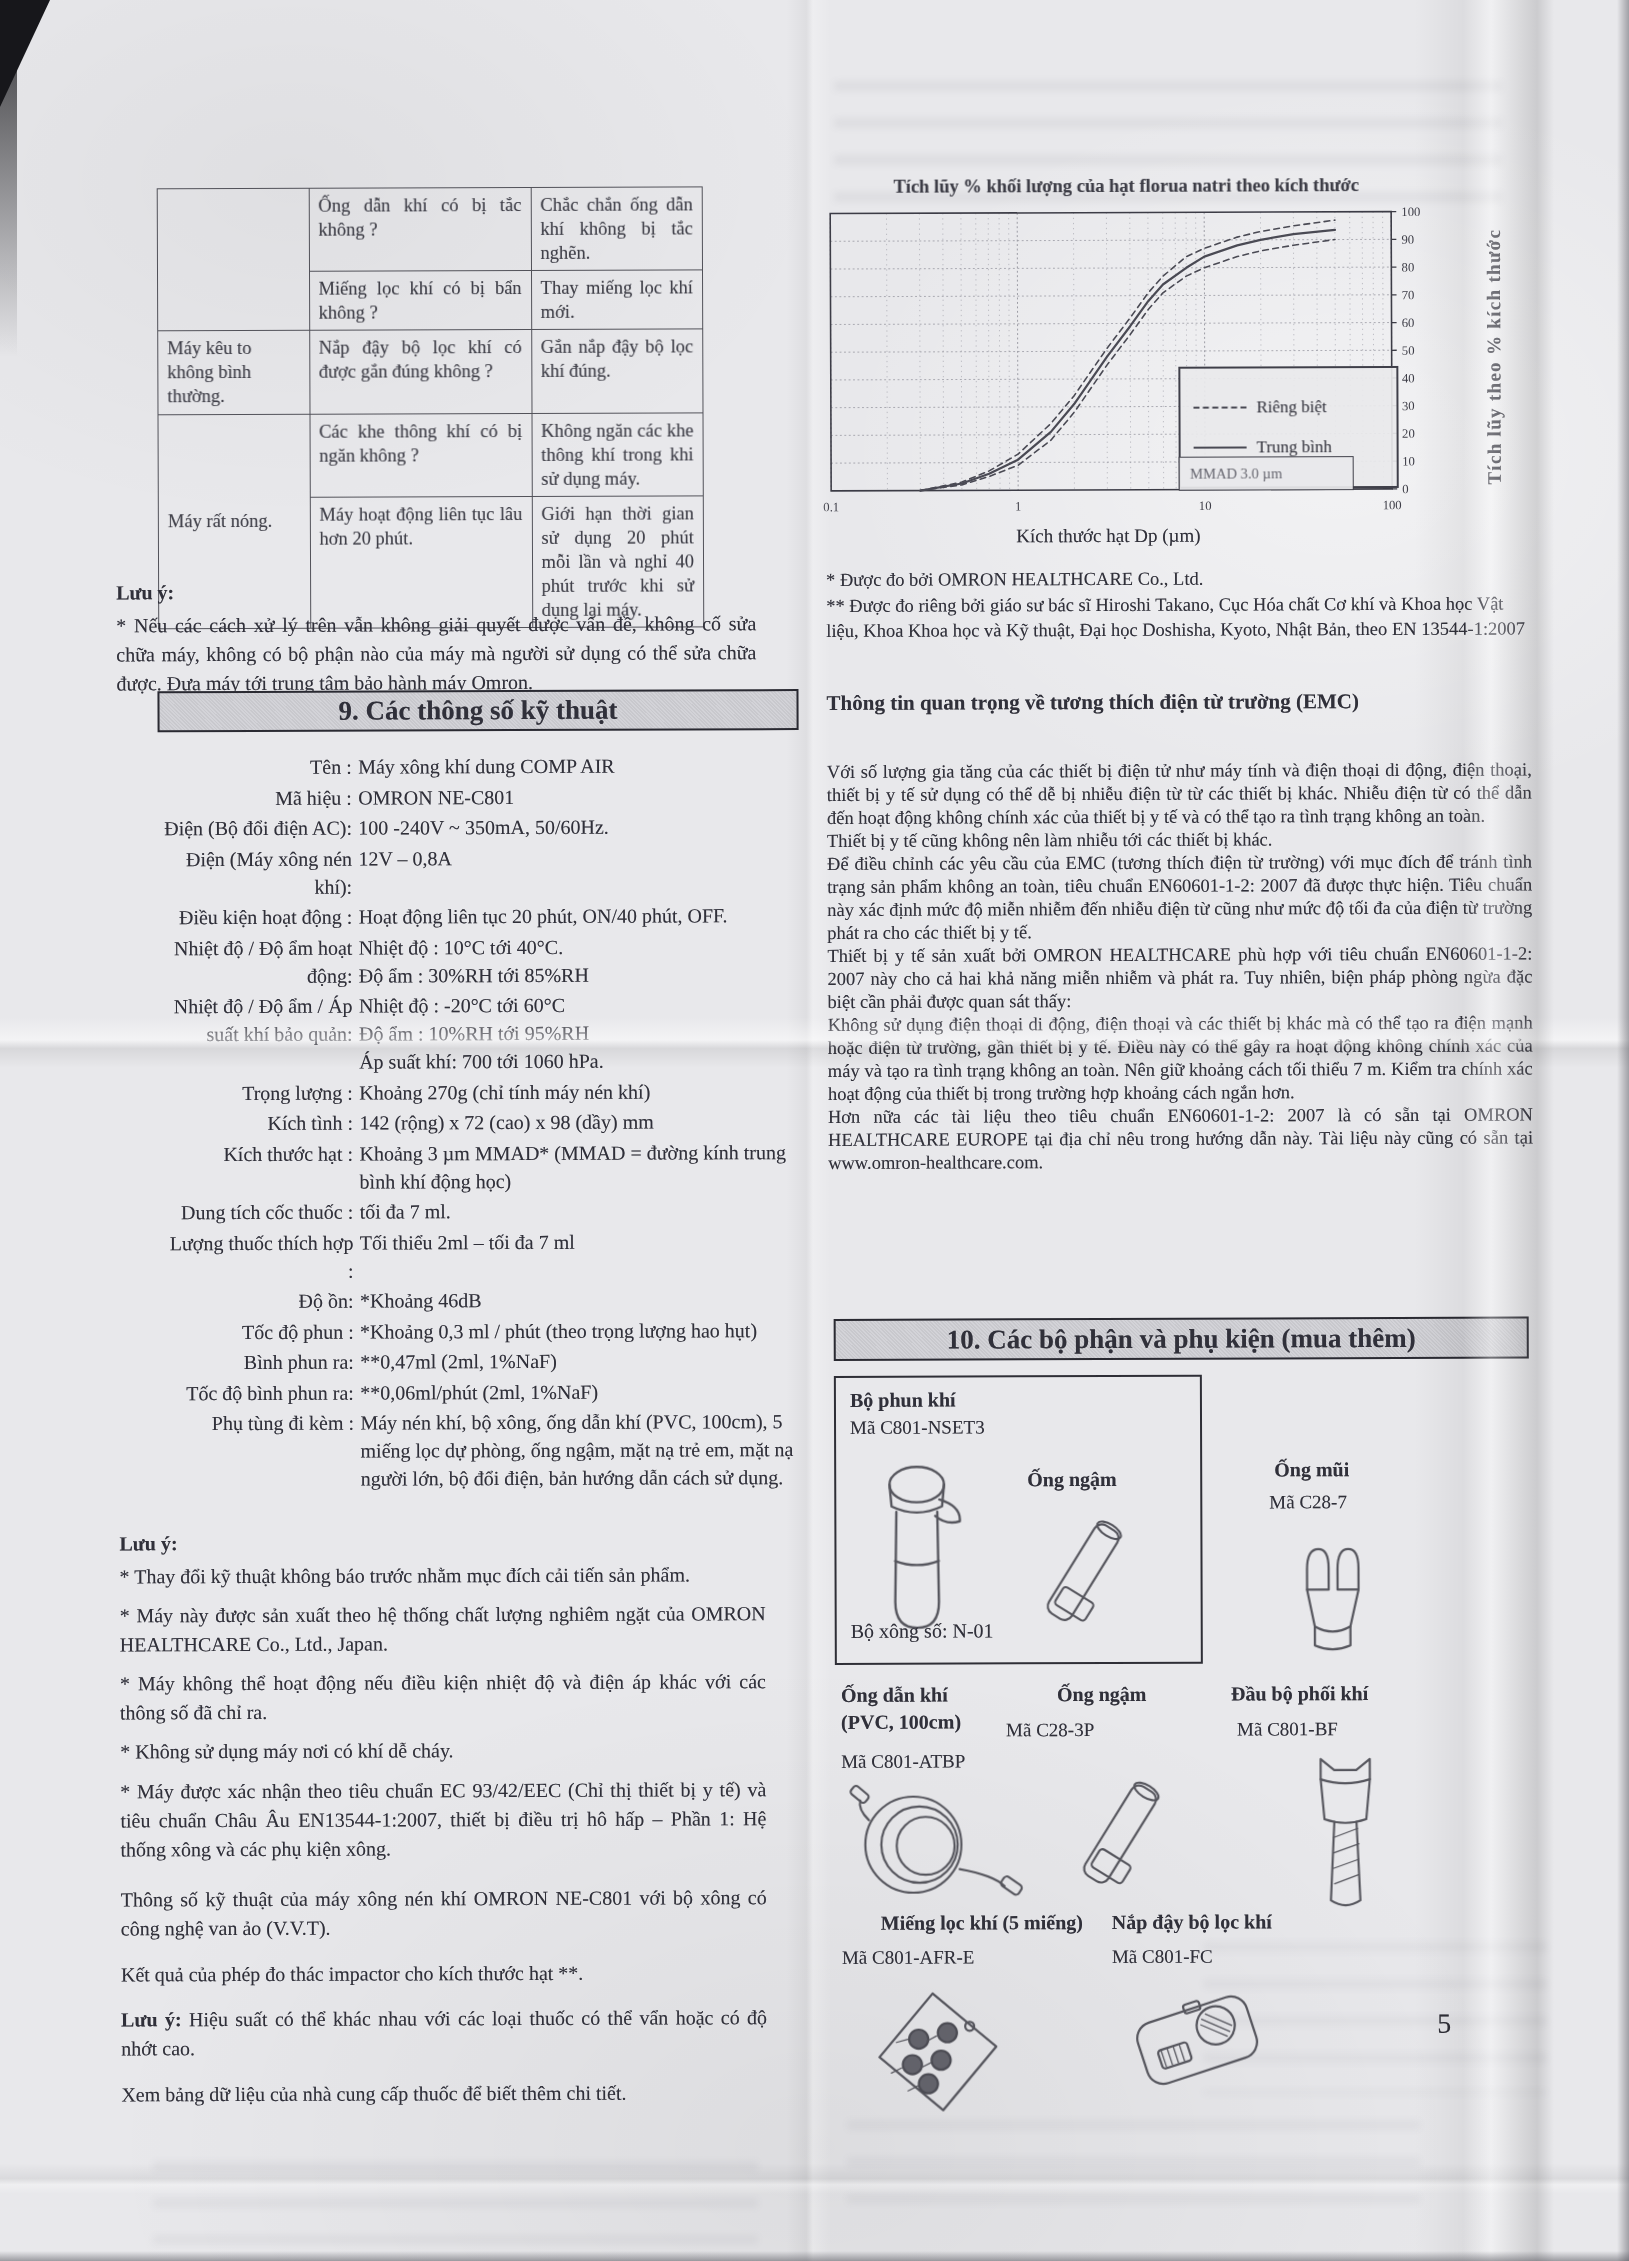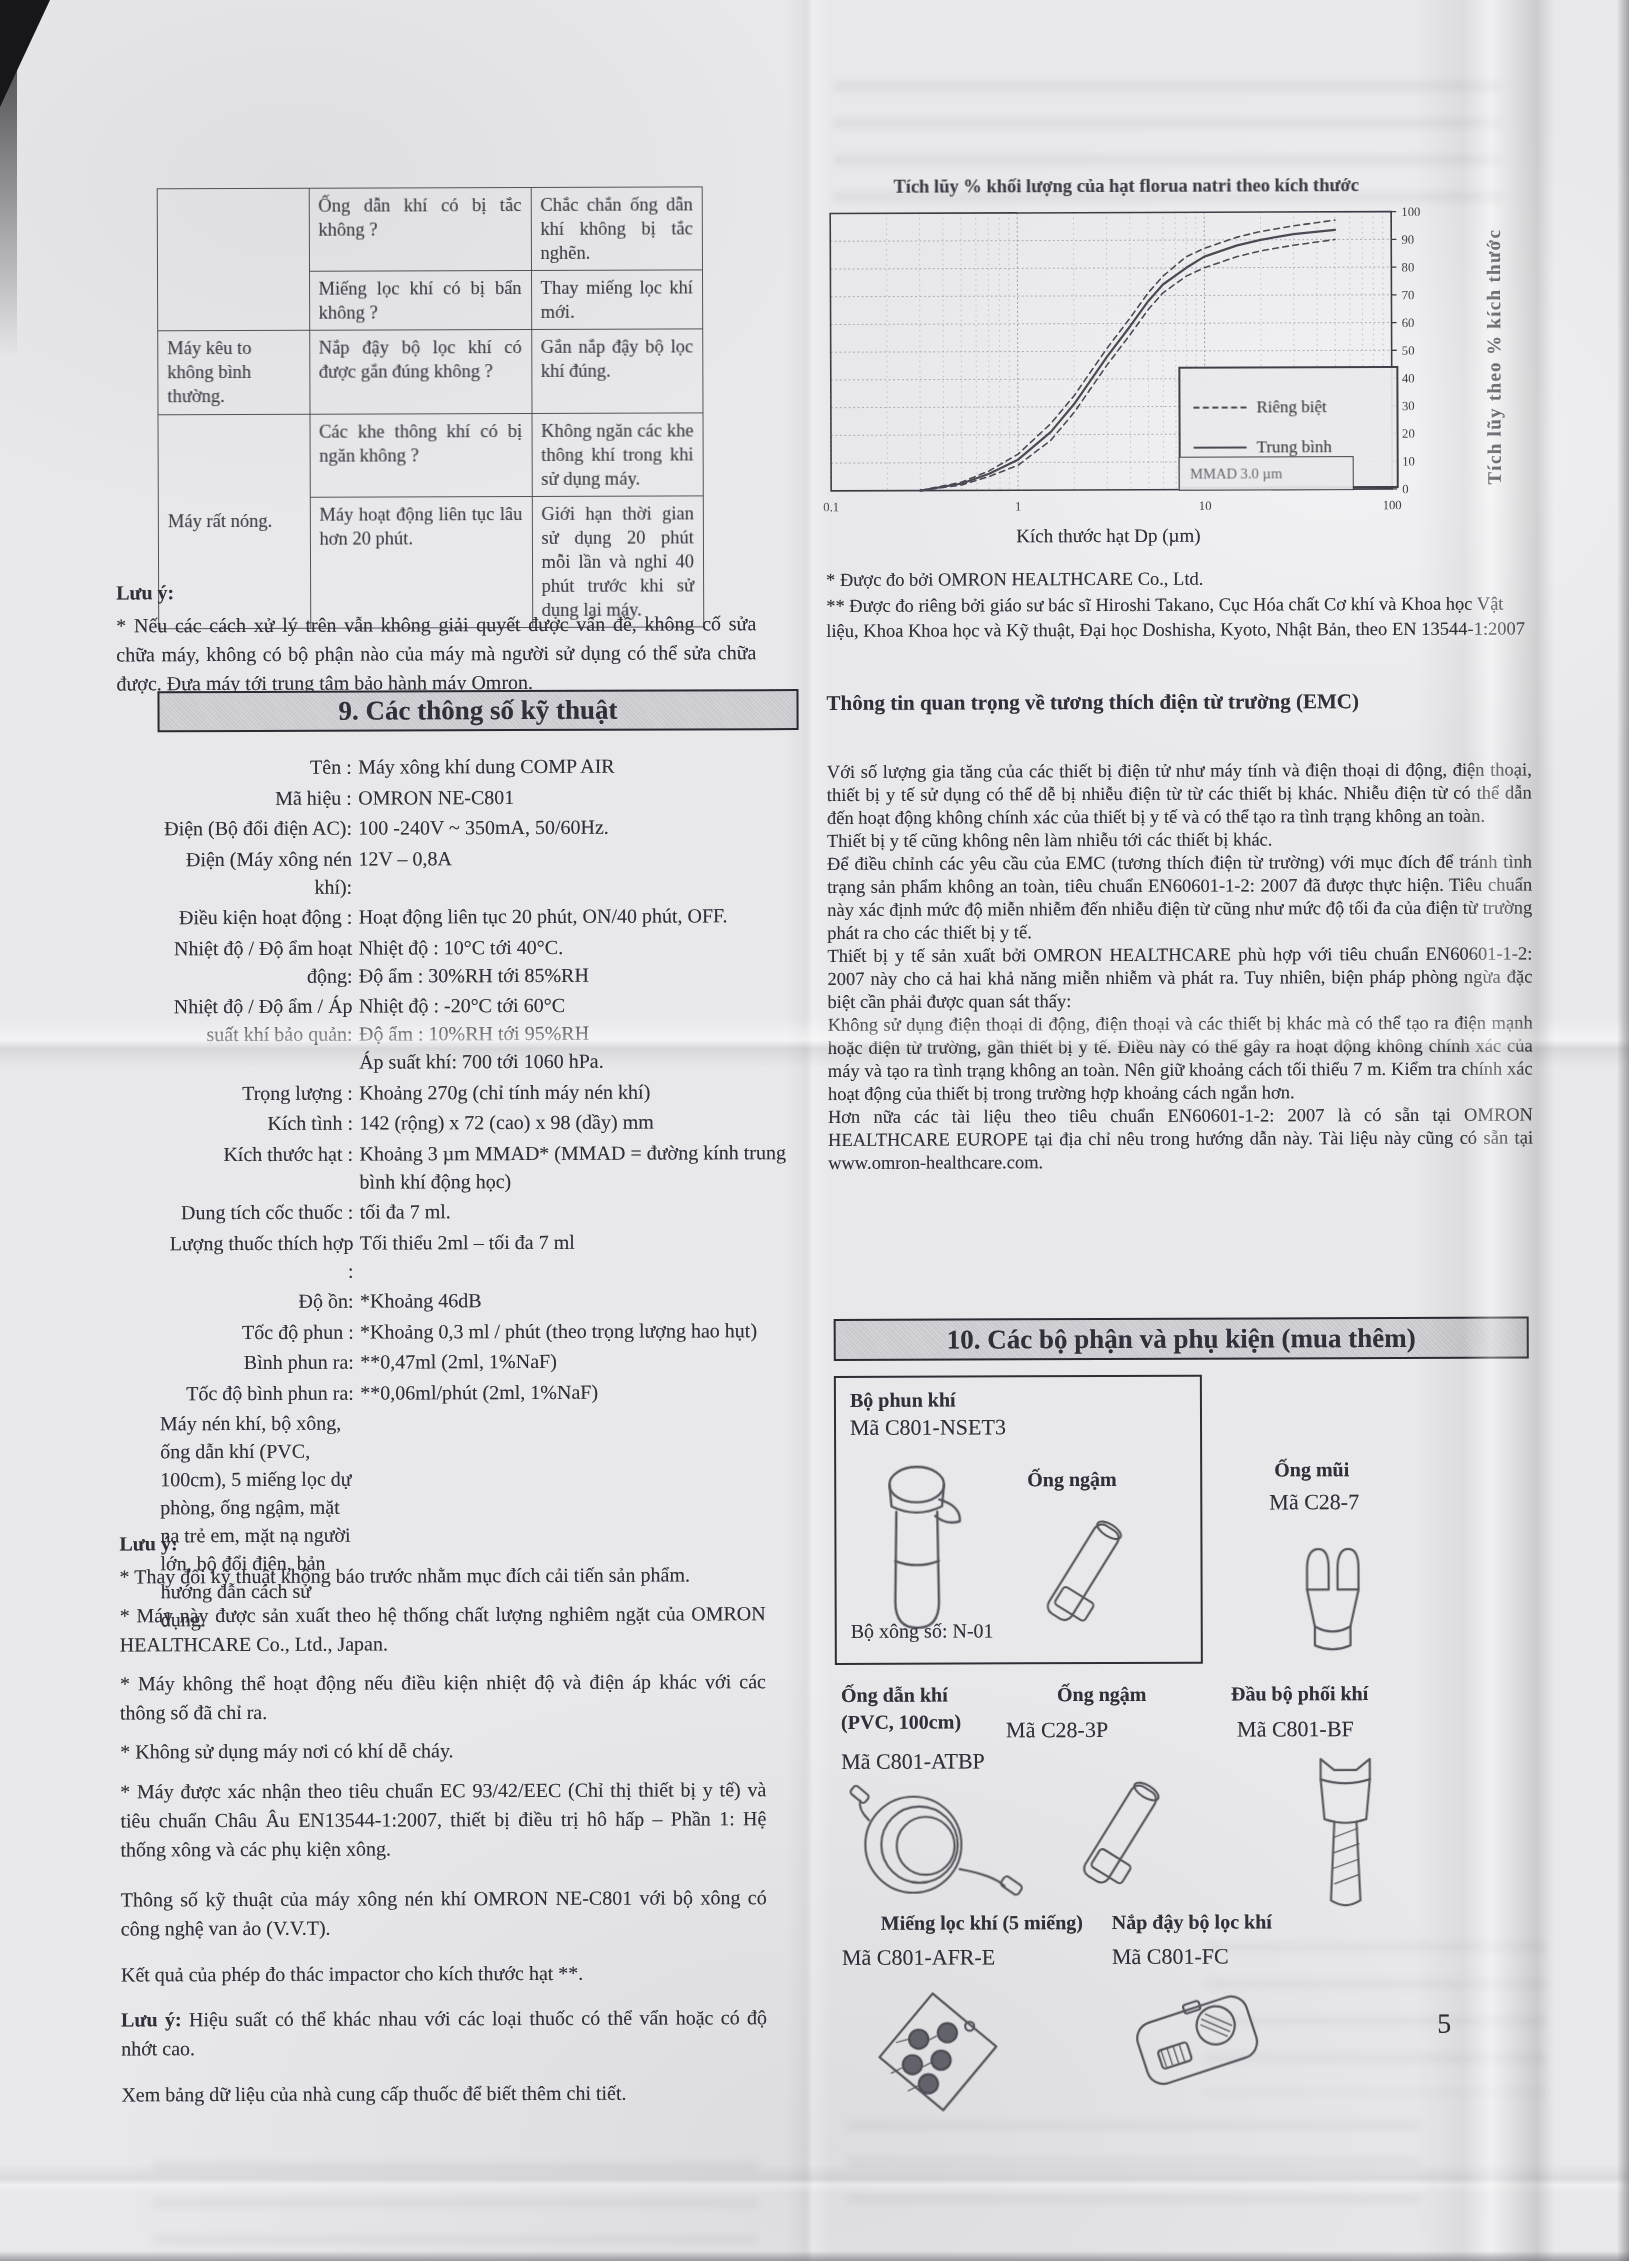--- a/index.html
+++ b/index.html
@@ -76,21 +76,21 @@
   .legend{border:2.5px solid #3f3f49;background:rgba(233,233,236,0.92);padding:9px 12.7px;filter:blur(0.3px);}
   .legend-row{display:flex;align-items:center;gap:10.2px;font-size:17px;margin:20px 0;}
   .ls{width:53px;height:0;}
   .ls.dashed{border-top:2.5px dashed #4a4a54;}
   .ls.solid{border-top:2.5px solid #4a4a54;}
   .mmad{border:1.9px solid #3f3f49;background:rgba(233,233,236,0.92);font-size:14.6px;color:#666670;
     padding:7.6px 10.2px;filter:blur(0.4px);}
 
   
   .acc-name{font-weight:bold;font-size:20px;line-height:27px;}
-  .acc-code{font-size:22px;line-height:25.5px;}
+  .acc-code{font-size:19px;line-height:25.5px;}
   .acc-box{border:2.5px solid #2e2e36;}
   .art path,.art rect,.art circle,.art ellipse{fill:none;stroke:#46464e;stroke-width:3.5;
     stroke-linecap:round;stroke-linejoin:round;}
   .art .fill{fill:#55555e;stroke:#3c3c44;}
   .art .thin{stroke-width:2;}
   .art{filter:blur(0.3px);opacity:.9;}
   .pageno{font-size:28px;color:#2e2e36;}
 </style>
 </head>
 <body>
@@ -208,20 +208,21 @@
         </div>
       <div class="spec-row">
           <div class="spec-label">Bình phun ra:</div>
           <div class="spec-value pre">**0,47ml (2ml, 1%NaF)</div>
         </div>
       <div class="spec-row">
           <div class="spec-label">Tốc độ bình phun ra:</div>
           <div class="spec-value pre">**0,06ml/phút (2ml, 1%NaF)</div>
         </div>
       <div class="spec-row">
+          <div class="spec-label">Phụ tùng đi kèm :</div>
           <div class="spec-value pre">Máy nén khí, bộ xông, ống dẫn khí (PVC, 100cm), 5 miếng lọc dự phòng, ống ngậm, mặt nạ trẻ em, mặt nạ người lớn, bộ đổi điện, bản hướng dẫn cách sử dụng.</div>
         </div>
     </div>
 
     <div class="abs ltext ink" style="left:118px;top:1527px;width:646px;">
       <div class="note-label">Lưu ý:</div>
       <p>* Thay đổi kỹ thuật không báo trước nhằm mục đích cải tiến sản phẩm.</p>
       <p>* Máy này được sản xuất theo hệ thống chất lượng nghiêm ngặt của OMRON HEALTHCARE Co., Ltd., Japan.</p>
       <p>* Máy không thể hoạt động nếu điều kiện nhiệt độ và điện áp khác với các thông số đã chỉ ra.</p>
       <p>* Không sử dụng máy nơi có khí dễ cháy.</p>

